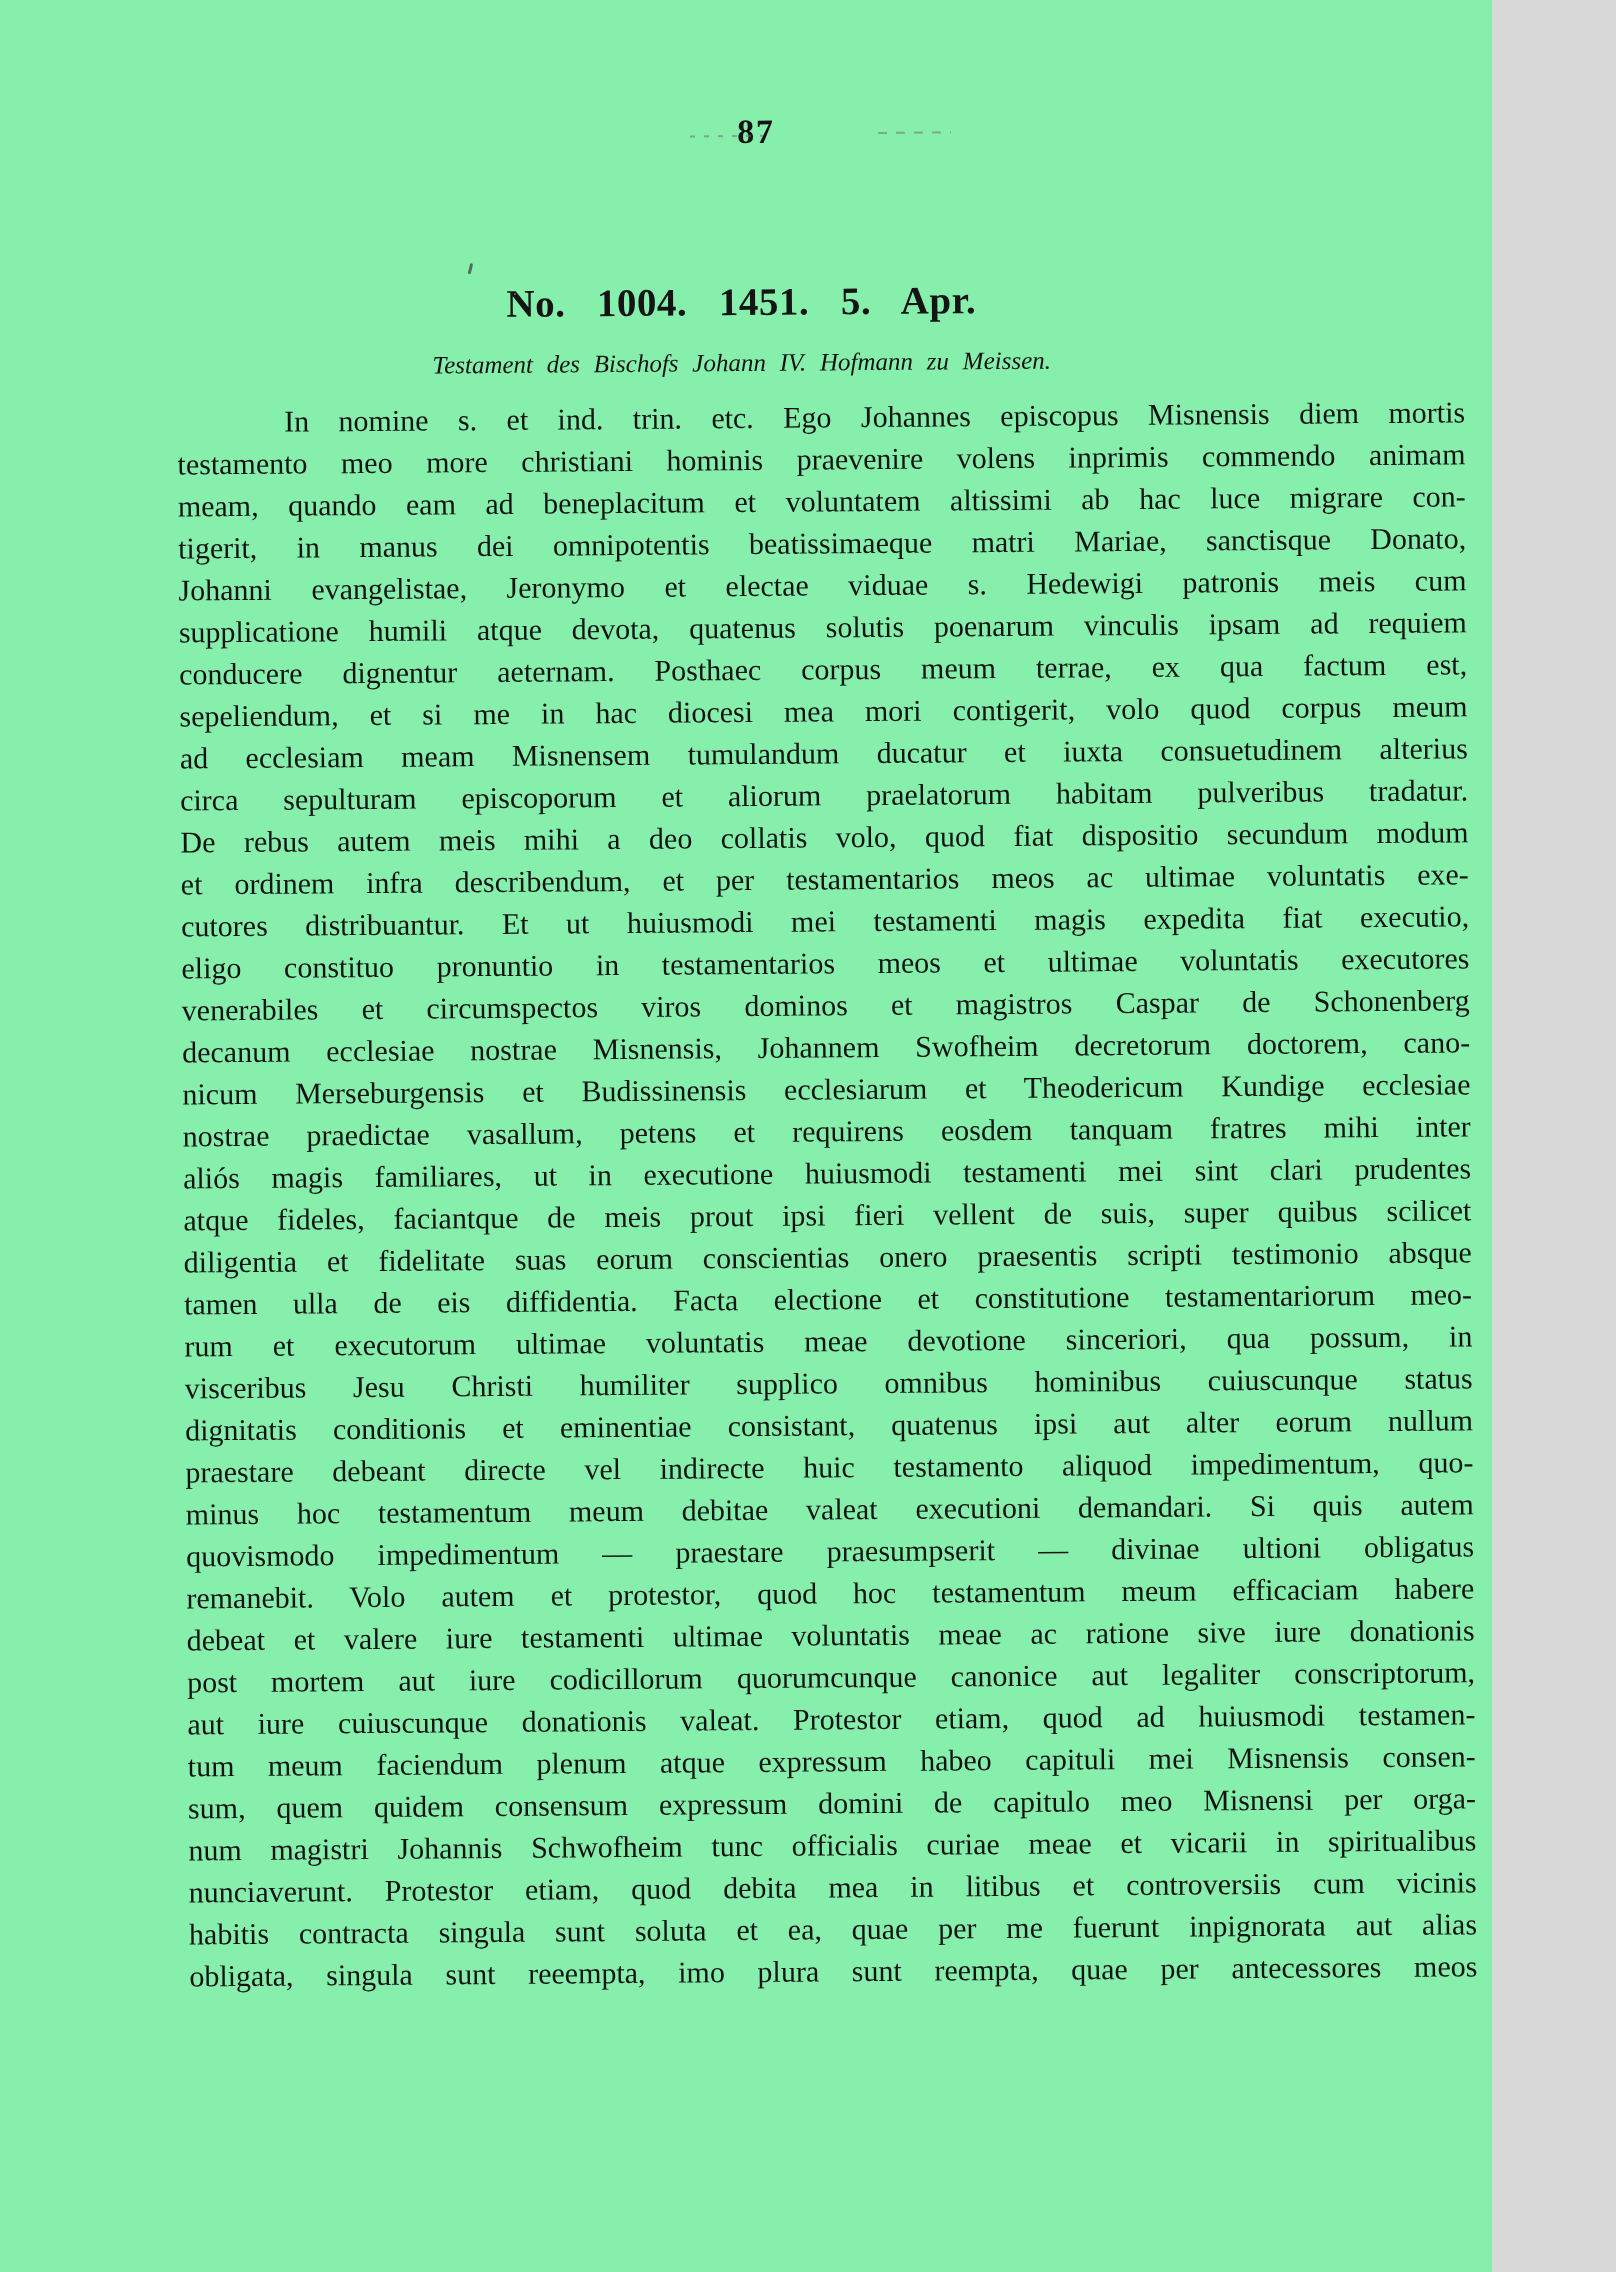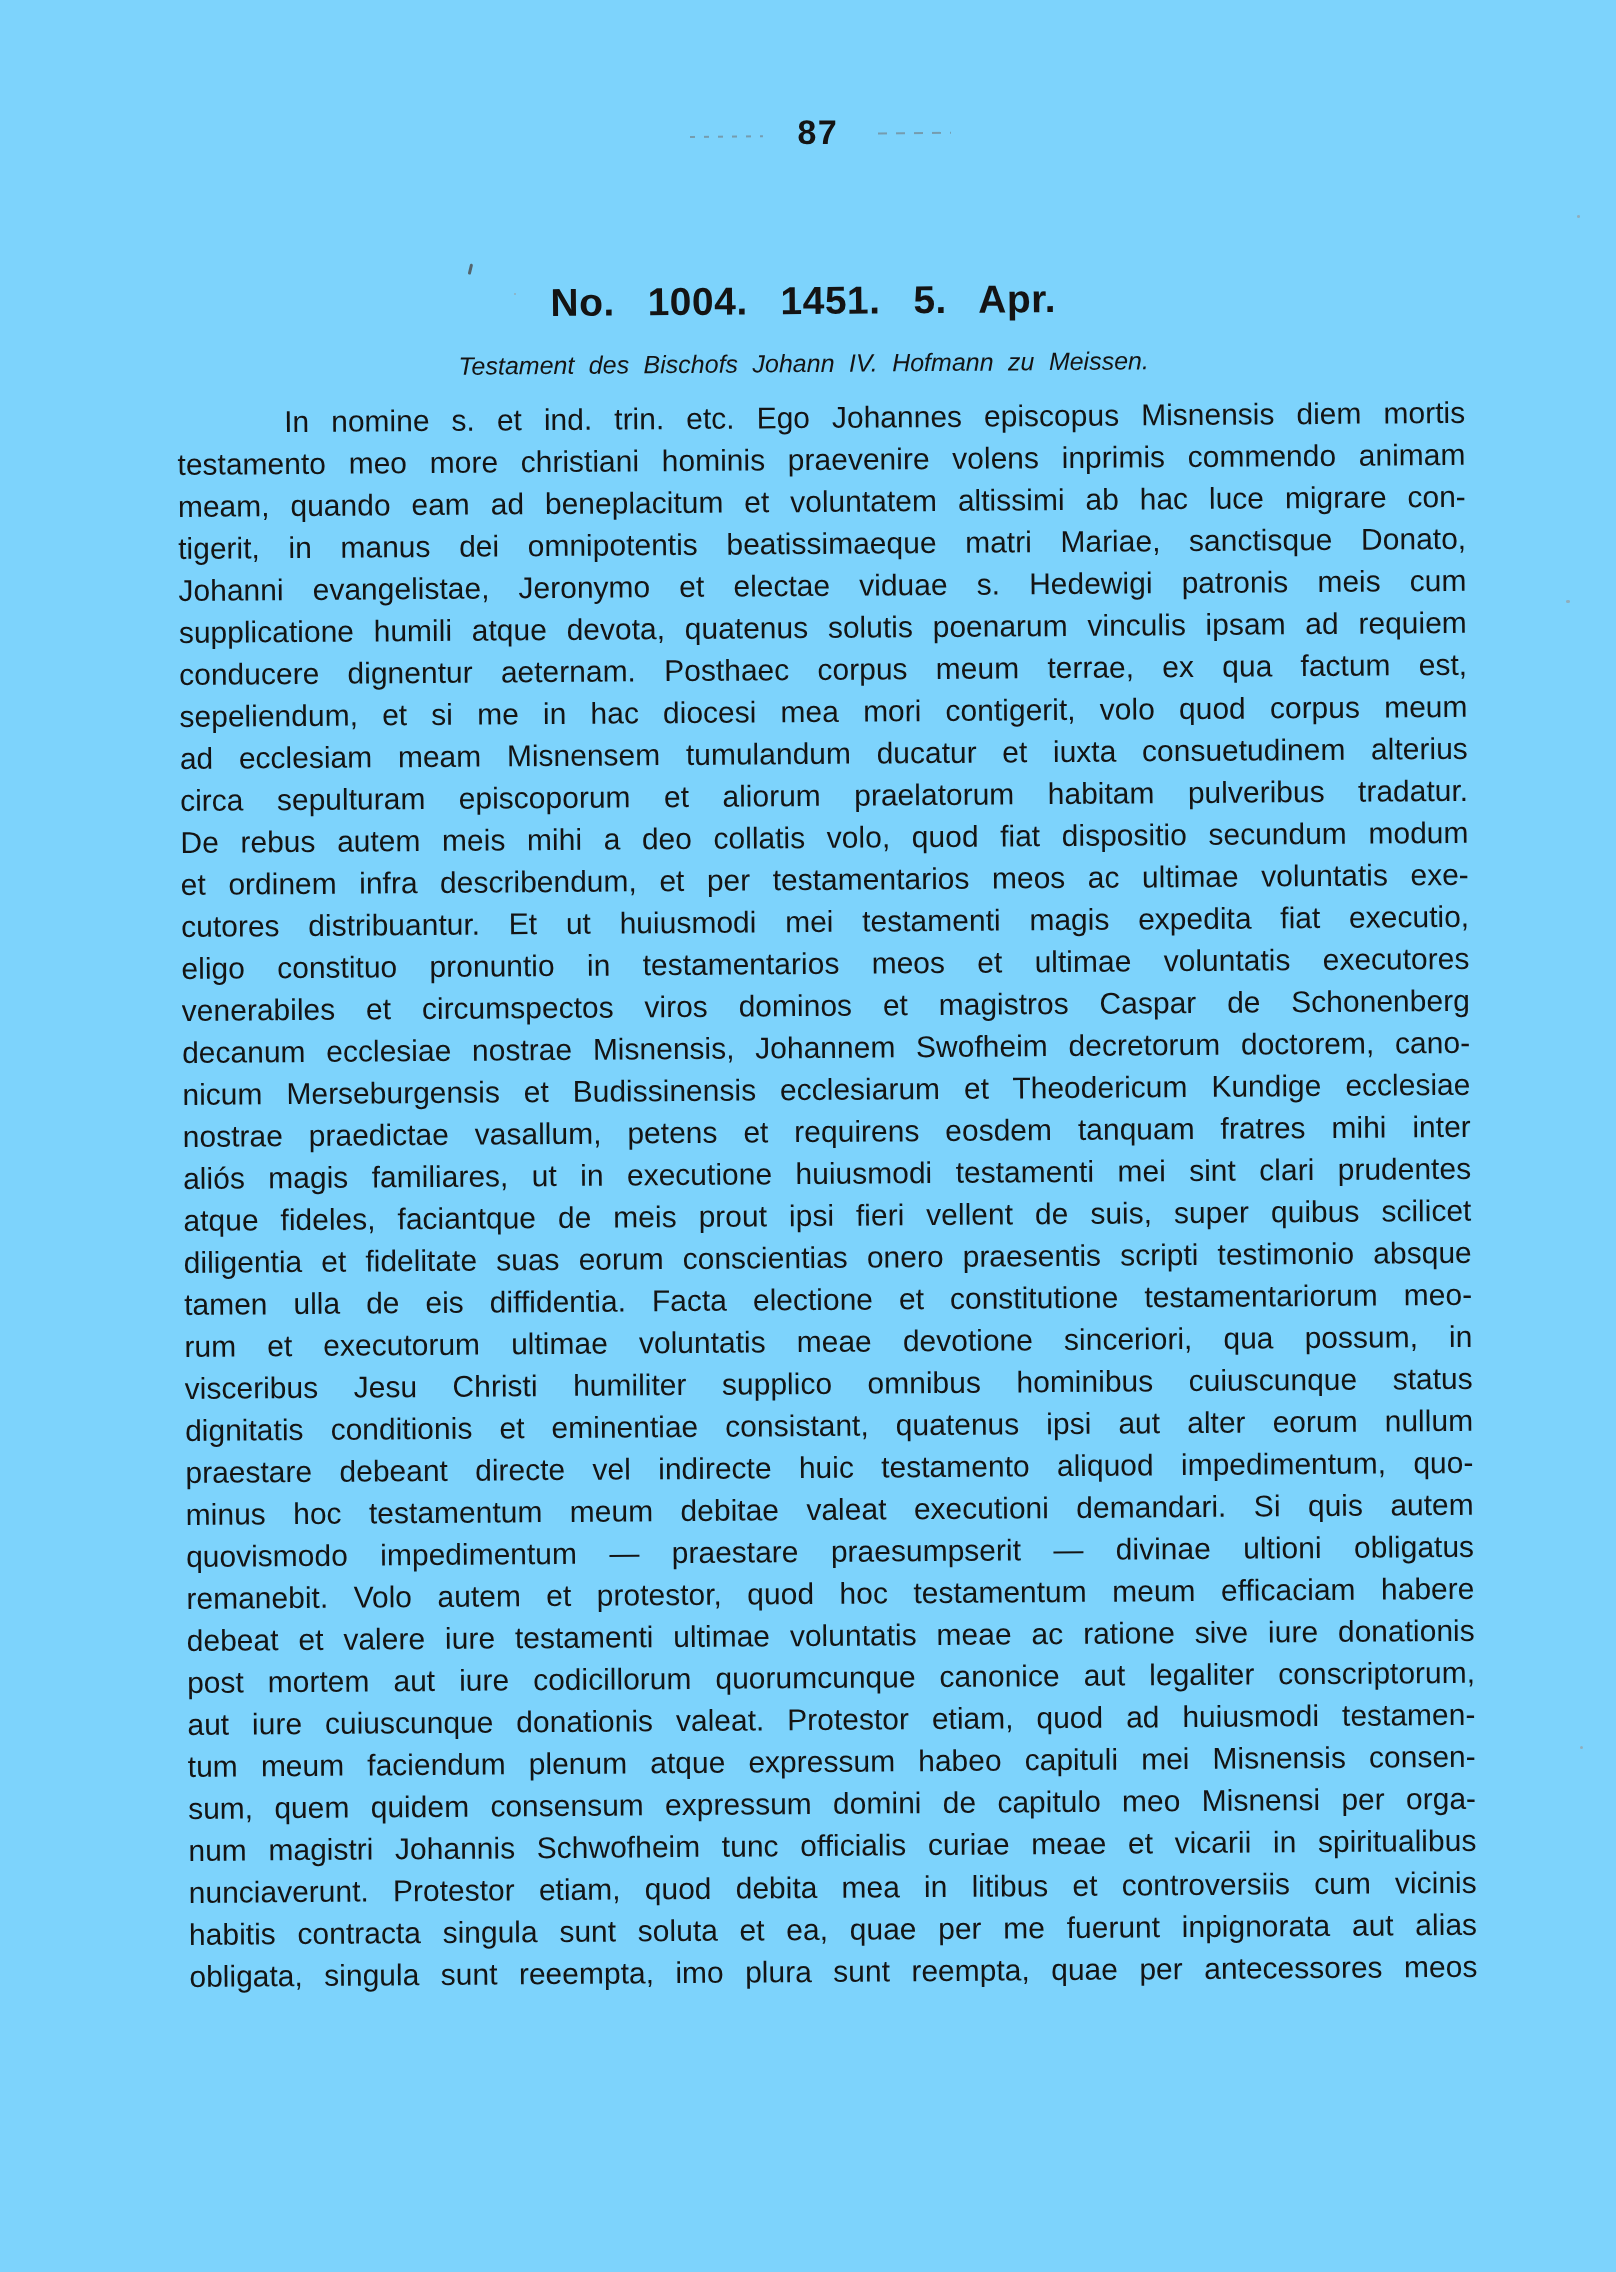--- a/index.html
+++ b/index.html
@@ -2,25 +2,25 @@
 <html style="font-size:8.6px"><head>
 <meta charset="utf-8">
 <style>
   html, body {
     margin: 0;
     padding: 0;
     background: #d8d8d8;
   }
   .page {
     position: relative;
-    width: 1616px;
+    width: 1492px;
     height: 2273px;
-    background: #7dd3fc;
+    background: #86efac;
     overflow: hidden;
-    font-family: Liberation Sans, sans-serif;
+    font-family: Liberation Serif, serif;
     color: #141414;
   }
   
   .scan-rotated {
     position: absolute;
     left: 0; top: 0; right: 0; bottom: 0;
     transform: rotate(-0.45deg);
     transform-origin: 50% 40%;
   }
   .pagenum-row {

